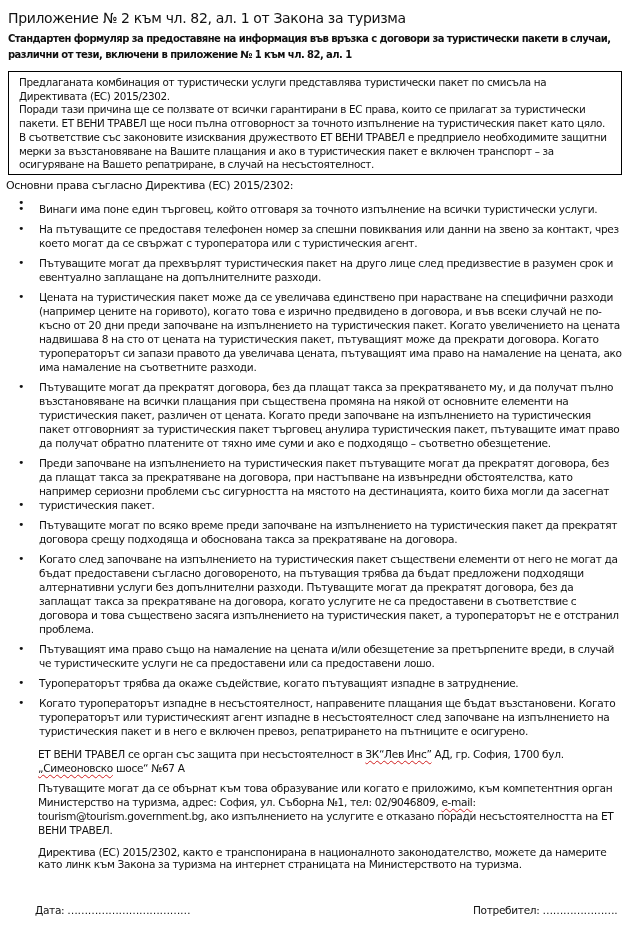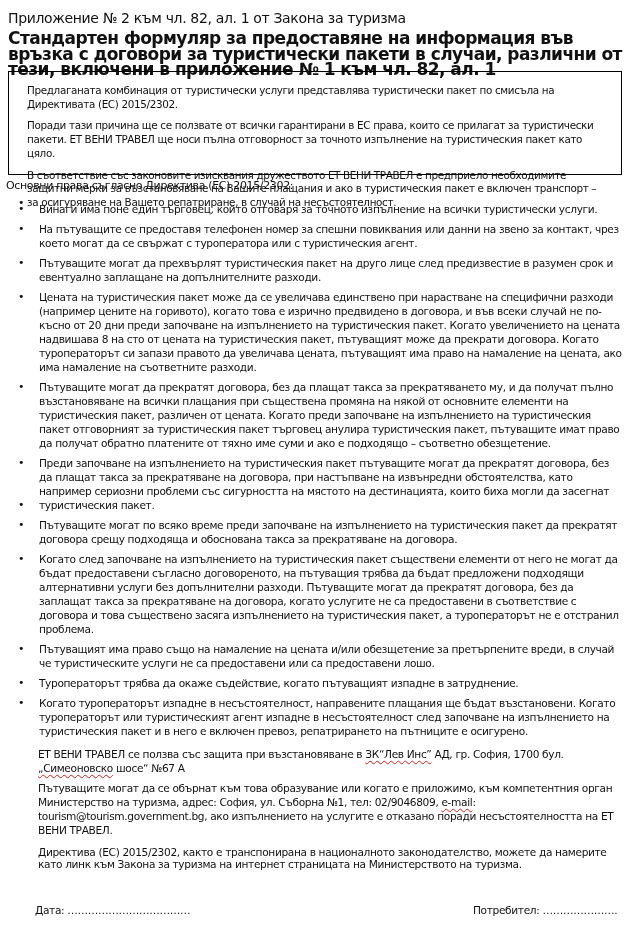--- a/index.html
+++ b/index.html
@@ -4,28 +4,28 @@
 <style>
   html, body { margin: 0; padding: 0; background: #ffffff; }
   body {
     width: 632px; height: 930px; position: relative; overflow: hidden;
     font-family: "DejaVu Sans", sans-serif; color: #111;
     font-size: 10.6px; letter-spacing: -0.35px;
   }
   .top-note { position: absolute; left: 8px; top: 10px; font-size: 14px; }
   .title {
     position: absolute; left: 8px; top: 31px; width: 616px;
-    font-weight: bold; font-size: 17px; line-height: 15.5px; letter-spacing: -0.55px;
+    font-weight: bold; font-size: 10px; line-height: 15.5px; letter-spacing: -0.55px;
   }
   .info-box {
     position: absolute; left: 8px; top: 71px; width: 592px; height: 96px;
     border: 1px solid #000; padding: 4px 10px 2px 10px;
     line-height: 13.7px; font-size: 10.4px;
   }
-  .info-box p { margin: 8px; }
+  .info-box p { margin: 0; }
   .rights-heading { position: absolute; left: 6px; top: 179px; font-size: 11px; }
   .rights-list { position: absolute; left: 0; top: 196px; width: 632px; margin: 0; padding: 0; list-style: none; }
   .rights-list li { position: relative; padding-left: 39px; padding-right: 10px; line-height: 14px; margin-bottom: 6px; }
   .rights-list li .bullet { position: absolute; left: 18px; top: 0; font-size: 11px; }
   .protection { position: absolute; left: 38px; top: 747px; width: 580px; line-height: 14px; }
   .protection p { margin: 0 0 6px 0; }
   .squiggle { text-decoration: underline wavy #d02020; text-decoration-thickness: 1px; text-underline-offset: 2px; }
   .directive-note { position: absolute; left: 38px; top: 846px; width: 580px; line-height: 12px; }
   .footer-date { position: absolute; left: 35px; top: 904px; }
   .footer-consumer { position: absolute; left: 473px; top: 904px; }
@@ -54,20 +54,20 @@
   <li style="margin-bottom:0"><span class="bullet">•</span><span>Преди започване на изпълнението на туристическия пакет пътуващите могат да прекратят договора, без да плащат такса за прекратяване на договора, при настъпване на извънредни обстоятелства, като например сериозни проблеми със сигурността на мястото на дестинацията, които биха могли да засегнат</span></li>
   <li><span class="bullet">•</span><span>туристическия пакет.</span></li>
   <li><span class="bullet">•</span><span>Пътуващите могат по всяко време преди започване на изпълнението на туристическия пакет да прекратят договора срещу подходяща и обоснована такса за прекратяване на договора.</span></li>
   <li><span class="bullet">•</span><span>Когато след започване на изпълнението на туристическия пакет съществени елементи от него не могат да бъдат предоставени съгласно договореното, на пътуващия трябва да бъдат предложени подходящи алтернативни услуги без допълнителни разходи. Пътуващите могат да прекратят договора, без да заплащат такса за прекратяване на договора, когато услугите не са предоставени в съответствие с договора и това съществено засяга изпълнението на туристическия пакет, а туроператорът не е отстранил проблема.</span></li>
   <li><span class="bullet">•</span><span>Пътуващият има право също на намаление на цената и/или обезщетение за претърпените вреди, в случай че туристическите услуги не са предоставени или са предоставени лошо.</span></li>
   <li><span class="bullet">•</span><span>Туроператорът трябва да окаже съдействие, когато пътуващият изпадне в затруднение.</span></li>
   <li><span class="bullet">•</span><span>Когато туроператорът изпадне в несъстоятелност, направените плащания ще бъдат възстановени. Когато туроператорът или туристическият агент изпадне в несъстоятелност след започване на изпълнението на туристическия пакет и в него е включен превоз, репатрирането на пътниците е осигурено.</span></li>
 </ul>
 
 <div class="protection">
-  <p><span>ЕТ ВЕНИ ТРАВЕЛ се ползва със защита при възстановяване в </span><span class="squiggle">ЗК“Лев Инс”</span><span> АД, гр. София, 1700 бул. </span><span class="squiggle">„Симеоновско</span><span> шосе“ №67 А</span></p>
+  <p><span>ЕТ ВЕНИ ТРАВЕЛ се орган със защита при несъстоятелност в </span><span class="squiggle">ЗК“Лев Инс”</span><span> АД, гр. София, 1700 бул. </span><span class="squiggle">„Симеоновско</span><span> шосе“ №67 А</span></p>
   <p><span>Пътуващите могат да се обърнат към това образувание или когато е приложимо, към компетентния орган Министерство на туризма, адрес: София, ул. Съборна №1, тел: 02/9046809, </span><span class="squiggle">e-mail</span><span>: tourism@tourism.government.bg, ако изпълнението на услугите е отказано поради несъстоятелността на ЕТ ВЕНИ ТРАВЕЛ.</span></p>
 </div>
 
 <div class="directive-note">Директива (ЕС) 2015/2302, както е транспонирана в националното законодателство, можете да намерите като  линк към Закона за туризма на интернет страницата на Министерството на туризма.</div>
 
 <div class="footer-date">Дата: ………………………………</div>
 <div class="footer-consumer">Потребител: ………………….</div>
 
 </body></html>

